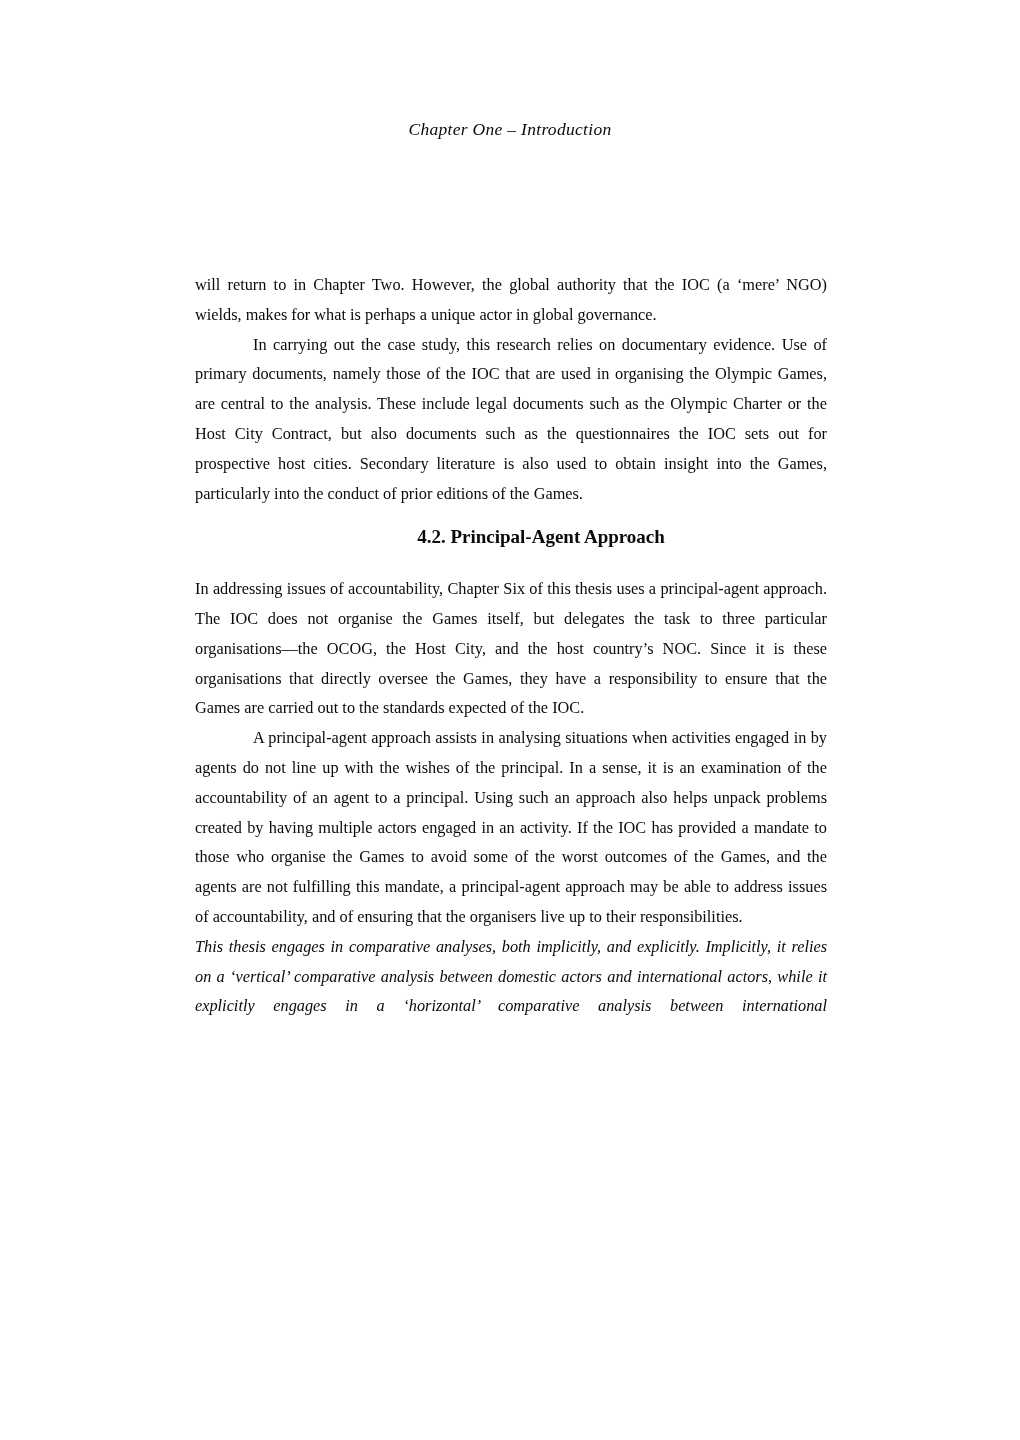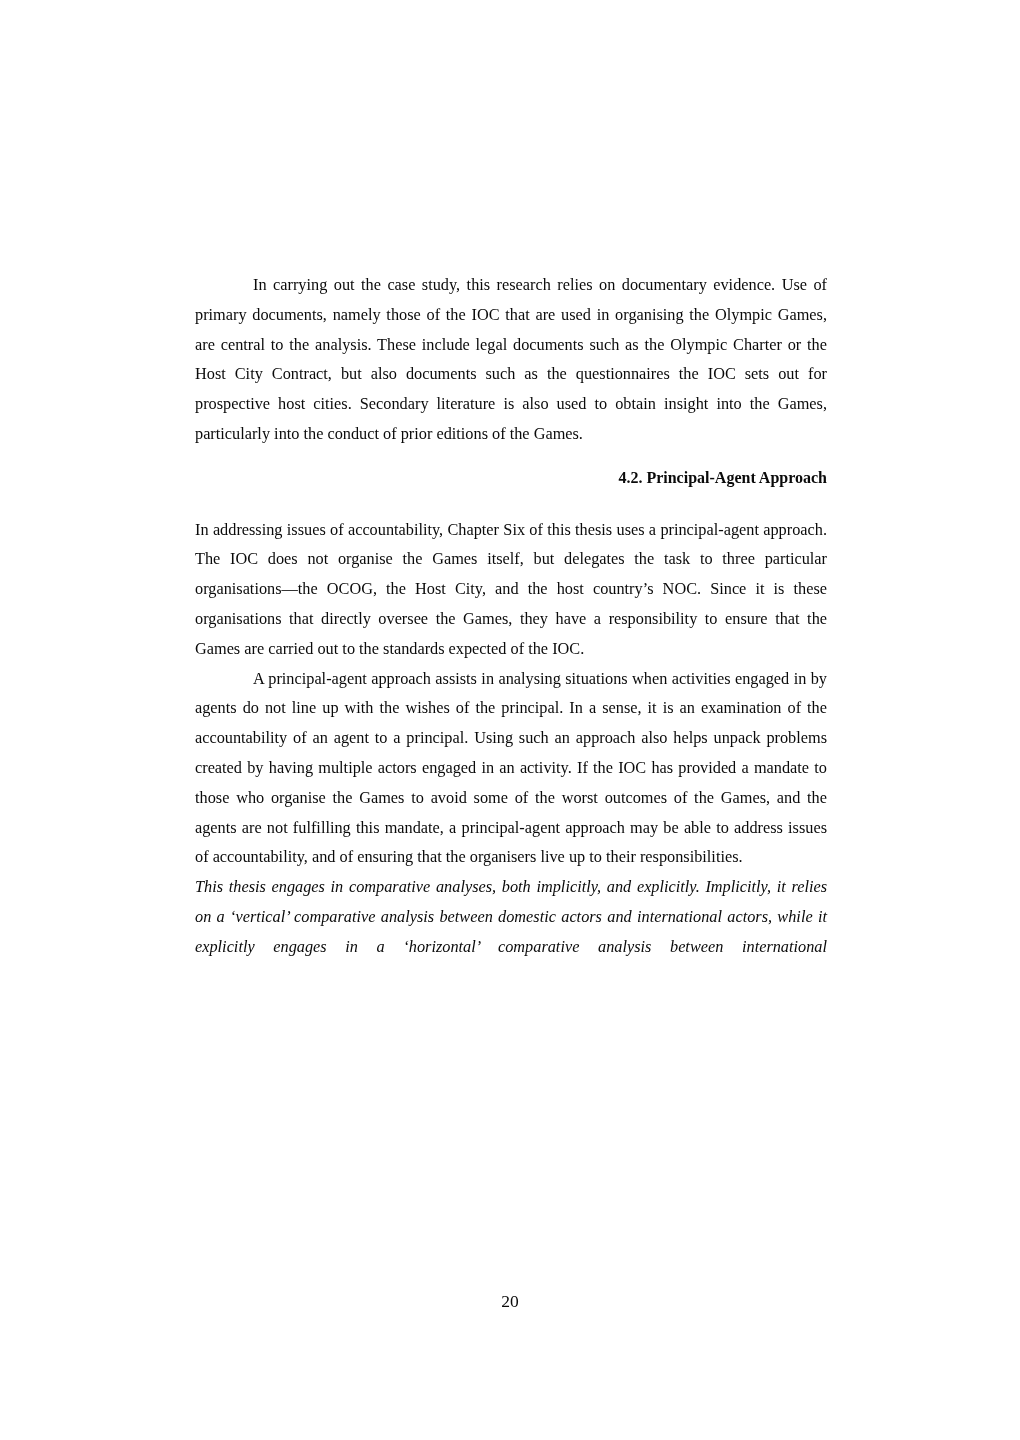--- a/index.html
+++ b/index.html
@@ -29,51 +29,52 @@
     width: 632px;
     font-size: 16.3px;
     line-height: 29.8px;
     text-align: justify;
   }
   p.para { margin: 0; }
   p.para.indent { text-indent: 58px; }
   p.para.justify-last { text-align-last: justify; font-style: italic; }
   h2.heading {
     margin: 14px 0 22px 60px;
-    font-size: 16px;
+    font-size: 19px;
     line-height: 29.8px;
     font-weight: bold;
-    text-align: right;
+    text-align: center;
   }
   .page-number {
     position: absolute;
     top: 1291px;
     left: 0;
     width: 100%;
     text-align: center;
     font-size: 17.5px;
   }
 </style>
 </head>
 <body>
 
 <div class="page">
 
+  <div class="chapter-header">Chapter One – Introduction</div>
 
   <div class="content">
 
+    <p class="para">will return to in Chapter Two. However, the global authority that the IOC (a ‘mere’ NGO) wields, makes for what is perhaps a unique actor in global governance.</p>
 
     <p class="para indent">In carrying out the case study, this research relies on documentary evidence. Use of primary documents, namely those of the IOC that are used in organising the Olympic Games, are central to the analysis. These include legal documents such as the Olympic Charter or the Host City Contract, but also documents such as the questionnaires the IOC sets out for prospective host cities. Secondary literature is also used to obtain insight into the Games, particularly into the conduct of prior editions of the Games.</p>
 
     <h2 class="heading">4.2. Principal-Agent Approach</h2>
 
     <p class="para">In addressing issues of accountability, Chapter Six of this thesis uses a principal-agent approach. The IOC does not organise the Games itself, but delegates the task to three particular organisations—the OCOG, the Host City, and the host country’s NOC. Since it is these organisations that directly oversee the Games, they have a responsibility to ensure that the Games are carried out to the standards expected of the IOC.</p>
 
     <p class="para indent">A principal-agent approach assists in analysing situations when activities engaged in by agents do not line up with the wishes of the principal. In a sense, it is an examination of the accountability of an agent to a principal. Using such an approach also helps unpack problems created by having multiple actors engaged in an activity. If the IOC has provided a mandate to those who organise the Games to avoid some of the worst outcomes of the Games, and the agents are not fulfilling this mandate, a principal-agent approach may be able to address issues of accountability, and of ensuring that the organisers live up to their responsibilities.</p>
 
 
     <p class="para justify-last">This thesis engages in comparative analyses, both implicitly, and explicitly. Implicitly, it relies on a ‘vertical’ comparative analysis between domestic actors and international actors, while it explicitly engages in a ‘horizontal’ comparative analysis between international</p>
 
   </div>
 
-  <div class="page-number">20</div>
 
 </div>
 
 </body></html>

